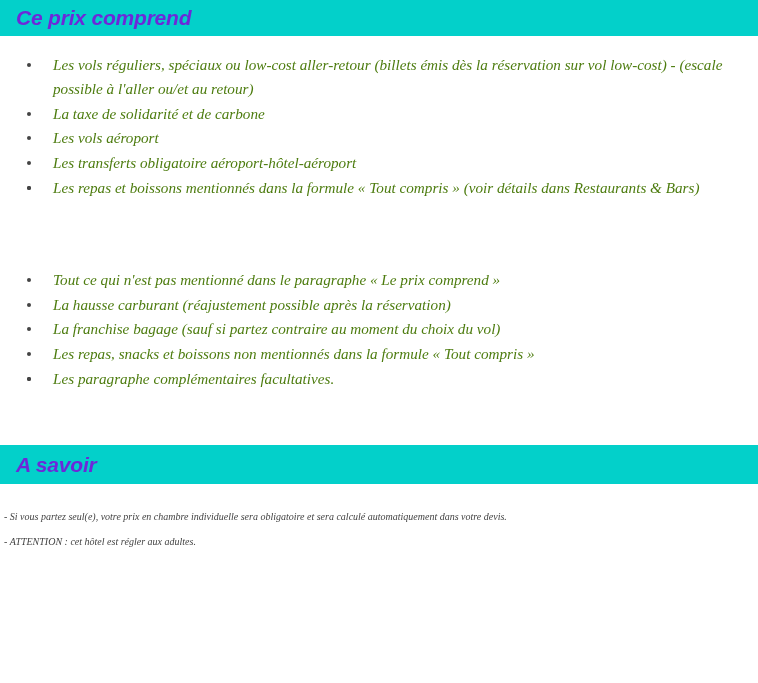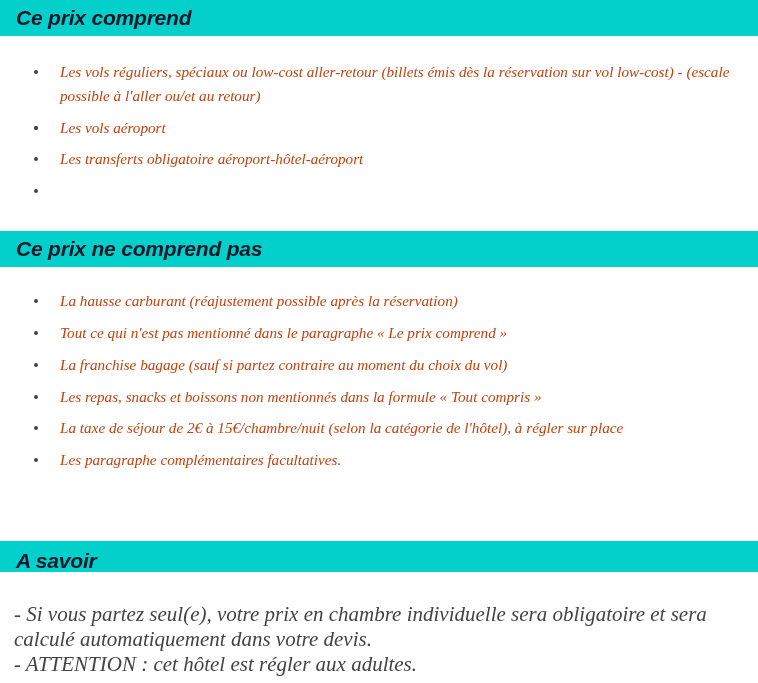--- a/index.html
+++ b/index.html
@@ -18,72 +18,71 @@
     width: 758px;
     height: 683px;
     background: #ffffff;
   }
 
   
   .section-band {
     width: 100%;
     box-sizing: border-box;
     background: #03d0ca;
-    color: #0f172a;
+    color: #6d28d9;
     font-family: "Liberation Sans", sans-serif;
     font-style: italic;
     font-weight: bold;
     font-size: 21px;
     line-height: 36px;
     height: 36px;
     padding-left: 16px;
     letter-spacing: -0.2px;
     white-space: nowrap;
   }
   .section-band.tall {
-    height: 31px;
+    height: 39px;
     line-height: 39px;
-    margin-top: 8px;
   }
 
   
   ul.bullet-list {
     list-style: none;
     margin: 0;
     padding: 0;
   }
   ul.bullet-list li {
     position: relative;
-    color: #c2410c;
+    color: #4d7c0f;
     font-family: "Liberation Serif", "Liberation Sans", serif;
     font-style: italic;
     font-size: 15.2px;
     line-height: 23.8px;
     padding-left: 52px;
-    margin: 8px;
+    margin: 1px;
   }
   ul.bullet-list li .bullet-dot {
     position: absolute;
     left: 26px;
     top: 10px;
     width: 4px;
     height: 4px;
     border-radius: 50%;
     background: #434343;
   }
 
   
   .plain-block {
     color: #434343;
     font-family: "Liberation Serif", "Liberation Sans", serif;
     font-style: italic;
-    font-size: 21px;
+    font-size: 10px;
     line-height: 25px;
     padding: 0;
-    margin: 14px;
+    margin: 4px;
   }
   .plain-block p {
     margin: 0;
     padding: 0;
   }
 
   
   .gap-after-list-1 { height: 52px; }
   .gap-after-band-1 { height: 16px; }
   .gap-after-band-2 { height: 14px; }
@@ -99,60 +98,63 @@
 
   <div class="gap-after-band-1"></div>
 
   <ul class="bullet-list">
     <li>
       <span class="bullet-dot"></span>
       <span>Les vols réguliers,  spéciaux ou low-cost aller-retour (billets émis dès la réservation sur vol low-cost) - (escale possible à l'aller ou/et au retour)</span>
     </li>
     <li>
       <span class="bullet-dot"></span>
+      <span>La taxe de solidarité et de carbone</span>
     </li>
     <li>
       <span class="bullet-dot"></span>
       <span>Les vols aéroport</span>
     </li>
     <li>
       <span class="bullet-dot"></span>
       <span>Les transferts obligatoire aéroport-hôtel-aéroport</span>
     </li>
     <li>
       <span class="bullet-dot"></span>
     </li>
+    <li>
+      <span class="bullet-dot"></span>
+      <span>Les repas et boissons mentionnés dans la formule « Tout compris » (voir détails dans Restaurants &amp; Bars)</span>
+    </li>
   </ul>
 
   <div class="gap-after-list-1"></div>
 
-  <div class="section-band">Ce prix ne comprend pas</div>
 
   <div class="gap-after-band-2"></div>
 
   <ul class="bullet-list">
     <li>
       <span class="bullet-dot"></span>
-      <span>La hausse carburant (réajustement possible après la réservation)</span>
+      <span>Tout ce qui n'est pas mentionné dans le paragraphe « Le prix comprend »</span>
     </li>
     <li>
       <span class="bullet-dot"></span>
-      <span>Tout ce qui n'est pas mentionné dans le paragraphe « Le prix comprend »</span>
+      <span>La hausse carburant (réajustement possible après la réservation)</span>
     </li>
     <li>
       <span class="bullet-dot"></span>
       <span>La franchise bagage (sauf si partez contraire au moment du choix du vol)</span>
     </li>
     <li>
       <span class="bullet-dot"></span>
       <span>Les repas, snacks et boissons non mentionnés dans la formule « Tout compris »</span>
     </li>
     <li>
       <span class="bullet-dot"></span>
-      <span>La taxe de séjour de 2€ à 15€/chambre/nuit (selon la catégorie de l'hôtel), à régler sur place</span>
     </li>
     <li>
       <span class="bullet-dot"></span>
       <span>Les paragraphe complémentaires facultatives.</span>
     </li>
   </ul>
 
   <div class="gap-after-list-2"></div>
 
   <div class="section-band tall">A savoir</div>

